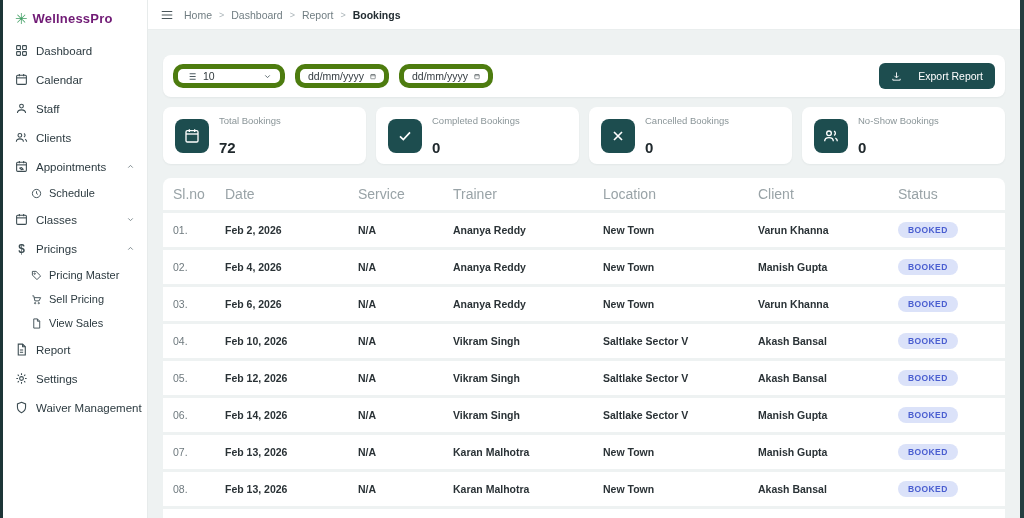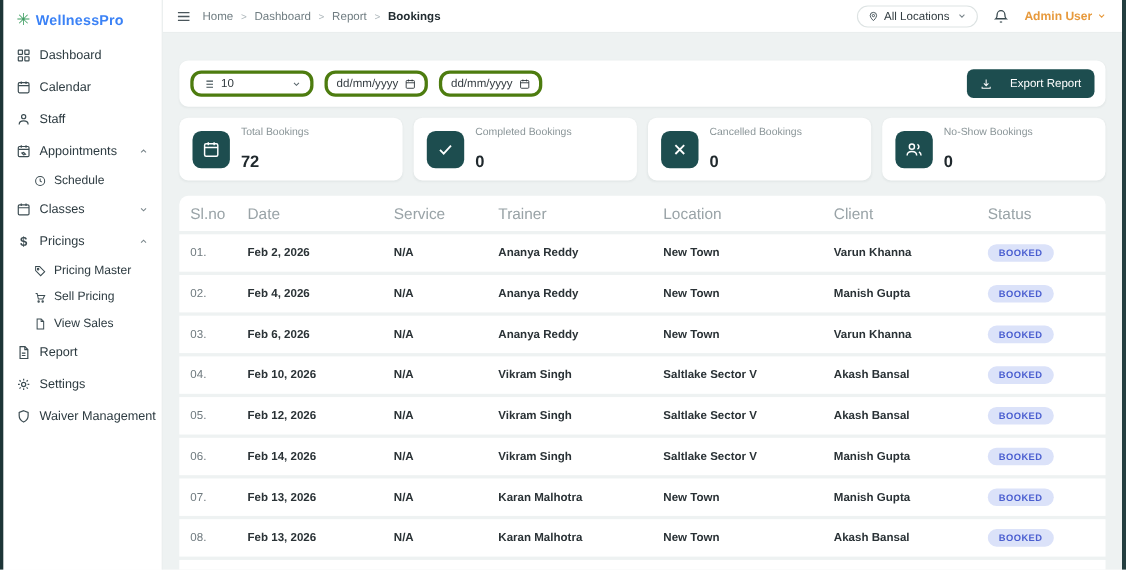--- a/index.html
+++ b/index.html
@@ -10,21 +10,21 @@
   }
   .edge { position:absolute; top:0; bottom:0; background:#1d3537; z-index:40; }
   .edge-left { left:0; width:3px; }
   .edge-right { right:0; width:4px; background:#243e40; }
 
   
   .sidebar { position:absolute; left:3px; top:0; bottom:0; width:145px; background:#fff;
     border-right:1px solid #e7ebeb; z-index:5; }
   .logo { display:flex; align-items:center; gap:5px; padding:11px 12px 10px 12px; }
   .logo-icon { color:#3f9e63; font-size:15px; line-height:1; }
-  .logo-text { font-size:13px; font-weight:bold; color:#3b82f6; letter-spacing:.2px; }
+  .logo-text { font-size:13px; font-weight:bold; color:#701a75; letter-spacing:.2px; }
   .nav-item { display:flex; align-items:center; gap:8px; padding:0 12px; height:29px;
     font-size:11.5px; color:#2c3a40; cursor:pointer; white-space:nowrap; }
   .nav-icon { width:13px; height:13px; flex:none; color:#3c4c52; }
   .dollar-glyph { width:13px; text-align:center; font-size:12px; font-weight:bold; color:#3c4c52; flex:none; }
   .chev { margin-left:auto; width:9px; height:9px; color:#7a868b; flex:none; }
   .sub-item { height:24px; padding-left:28px; font-size:11px; gap:7px; }
   .sub-icon { width:11px; height:11px; }
 
   
   .topbar { position:absolute; left:148px; right:4px; top:0; height:30px; background:#fff;
@@ -44,21 +44,21 @@
   .user { display:flex; align-items:center; gap:4px; color:#e79a3d; font-weight:bold;
     font-size:11px; cursor:pointer; }
   .user .chev { color:#e79a3d; }
 
   
   .main { position:absolute; left:148px; right:4px; top:30px; bottom:0; background:#eef2f2;
     padding:25px 15px 0 15px; overflow:hidden; }
 
   .filter-card { background:#fff; border-radius:8px; padding:8px 10px; display:flex;
     align-items:center; gap:10px; box-shadow:0 1px 2px rgba(20,40,40,.05); }
-  .ctrl { border:3px solid #4d7c0f; border-radius:10px; height:24px; display:flex;
+  .ctrl { border:5px solid #4d7c0f; border-radius:10px; height:24px; display:flex;
     align-items:center; padding:0 8px; font-size:10.5px; color:#2f383c; background:#fff; cursor:pointer; }
   .pagesize { width:112px; gap:6px; }
   .pagesize .list-ic { width:11px; height:11px; color:#3c4c52; }
   .pagesize .chev { color:#57646a; }
   .dateinput { width:94px; gap:6px; color:#343c41; }
   .dateinput .cal { margin-left:auto; width:11px; height:11px; color:#2f383c; }
   .export-btn { margin-left:auto; background:#1d4d4f; color:#fff; border:none; border-radius:6px;
     height:26px; padding:0 12px; font-size:10.5px; display:flex; align-items:center; gap:16px;
     font-family:inherit; cursor:pointer; }
   .export-btn .dl { width:11px; height:11px; }
@@ -119,20 +119,29 @@
     </div>
     <div class="nav-item">
       <svg class="nav-icon" viewBox="0 0 24 24" fill="none" stroke="currentColor" stroke-width="2">
           <circle cx="12" cy="7.5" r="3.5"></circle>
           <path d="M4.5 20.5c0-4 3.5-6 7.5-6s7.5 2 7.5 6"></path>
         </svg>
       <span>Staff</span>
     </div>
     <div class="nav-item">
       <svg class="nav-icon" viewBox="0 0 24 24" fill="none" stroke="currentColor" stroke-width="2">
+          <circle cx="9" cy="8" r="3.5"></circle>
+          <path d="M2.5 20c0-3.5 3-5.5 6.5-5.5s6.5 2 6.5 5.5"></path>
+          <path d="M16.5 4.8a3.5 3.5 0 0 1 0 6.4"></path>
+          <path d="M18.5 15.2c2 .8 3 2.4 3 4.8"></path>
+        </svg>
+      <span>Clients</span>
+    </div>
+    <div class="nav-item">
+      <svg class="nav-icon" viewBox="0 0 24 24" fill="none" stroke="currentColor" stroke-width="2">
           <rect x="3" y="4" width="18" height="17" rx="2"></rect>
           <line x1="3" y1="9" x2="21" y2="9"></line>
           <line x1="8" y1="2" x2="8" y2="6"></line>
           <line x1="16" y1="2" x2="16" y2="6"></line>
           <path d="M9 15l3-1 3 3-3 1z"></path>
         </svg>
       <span>Appointments</span>
       <svg class="chev" viewBox="0 0 24 24" fill="none" stroke="currentColor" stroke-width="2.5">
           <path d="M6 15l6-6 6 6"></path>
         </svg>
@@ -215,42 +224,20 @@
     </svg>
   <div class="crumbs">
     <span class="crumb">Home</span>
     <span class="crumb-sep">&gt;</span>
     <span class="crumb">Dashboard</span>
     <span class="crumb-sep">&gt;</span>
     <span class="crumb">Report</span>
     <span class="crumb-sep">&gt;</span>
     <span class="crumb-current">Bookings</span>
   </div>
-  <div class="tb-right">
-    <div class="loc-pill">
-      <svg class="pin" viewBox="0 0 24 24" fill="none" stroke="currentColor" stroke-width="2">
-          <path d="M12 21s-7-6.5-7-11a7 7 0 0 1 14 0c0 4.5-7 11-7 11z"></path>
-          <circle cx="12" cy="10" r="2.5"></circle>
-        </svg>
-      <span>All Locations</span>
-      <svg class="chev" viewBox="0 0 24 24" fill="none" stroke="currentColor" stroke-width="2.5">
-          <path d="M6 9l6 6 6-6"></path>
-        </svg>
-    </div>
-    <svg class="bell" viewBox="0 0 24 24" fill="none" stroke="currentColor" stroke-width="2">
-        <path d="M6 9a6 6 0 0 1 12 0c0 5 2 6.5 2 6.5H4S6 14 6 9z"></path>
-        <path d="M10.5 20a1.8 1.8 0 0 0 3 0"></path>
-      </svg>
-    <div class="user">
-      <span>Admin User</span>
-      <svg class="chev" viewBox="0 0 24 24" fill="none" stroke="currentColor" stroke-width="2.5">
-          <path d="M6 9l6 6 6-6"></path>
-        </svg>
-    </div>
-  </div>
 </header>
 
 <main class="main">
 
   <div class="filter-card">
     <div class="ctrl pagesize">
       <svg class="list-ic" viewBox="0 0 24 24" fill="none" stroke="currentColor" stroke-width="2">
           <path d="M8 6h13M8 12h13M8 18h13"></path>
           <path d="M3.5 6h.01M3.5 12h.01M3.5 18h.01"></path>
         </svg>

